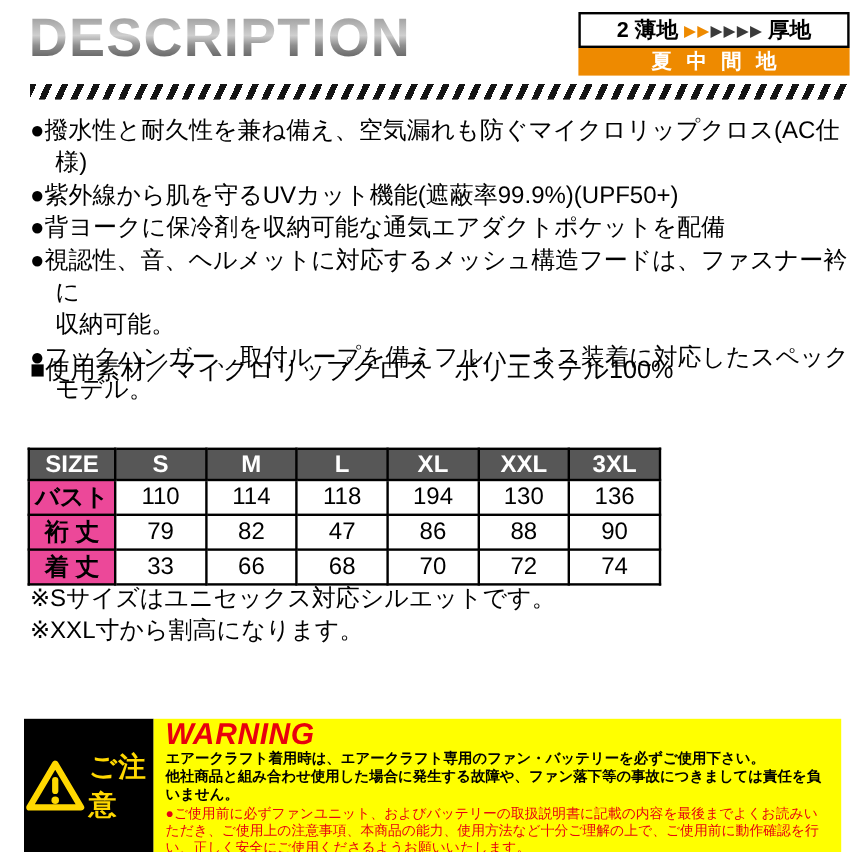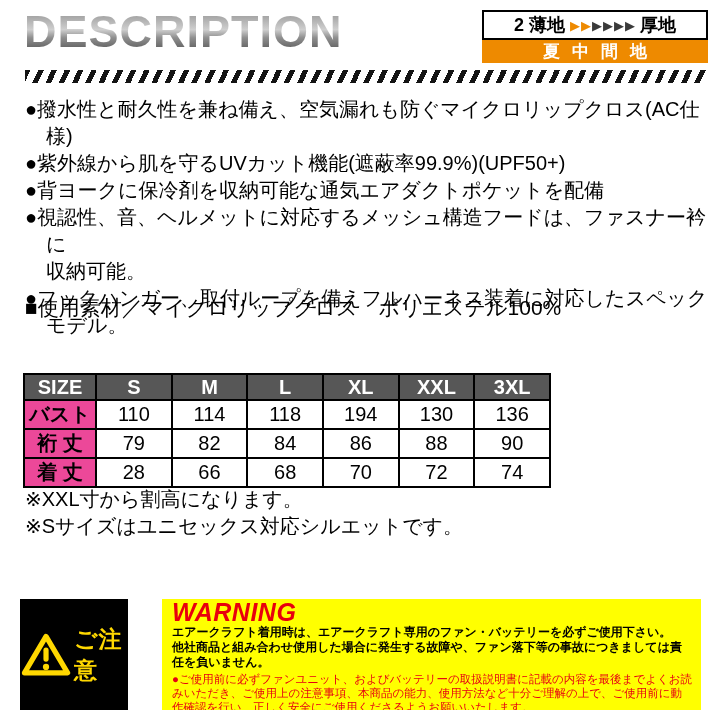--- a/index.html
+++ b/index.html
@@ -63,21 +63,21 @@
   
   .notes { position:absolute; left:25px; top:486px; font-size:20px; line-height:27px; color:#000; font-weight:500; }
 
   
   .warning { position:absolute; left:20px; top:599px; width:681px; height:111px; display:flex; }
   .warning-side {
     width:108px; background:#000; color:#ffd800; flex:0 0 108px;
     display:flex; flex-direction:row; align-items:center; justify-content:center; gap:2px;
   }
   .caution-label { font-size:23px; font-weight:bold; letter-spacing:1px; }
-  .warning-body { flex:1; background:#ffff00; padding:3px 8px 1px 10px; overflow:hidden;margin-left:34px; }
+  .warning-body { flex:1; background:#ffff00; padding:3px 8px 1px 10px; overflow:hidden; }
   .warning-title {
     color:#e8000d; font-size:25px; font-weight:900; font-style:italic;
     line-height:21px; letter-spacing:0.5px; margin-bottom:2px;
   }
   .warning-black { color:#000; font-size:12px; font-weight:bold; line-height:15px; }
   .warning-red { color:#e60012; font-size:11.5px; line-height:14px; margin-top:2px; }
 </style>
 </head>
 <body>
 
@@ -133,40 +133,40 @@
           <td>114</td>
           <td>118</td>
           <td>194</td>
           <td>130</td>
           <td>136</td>
         </tr>
         <tr>
           <td class="rowlabel">裄 丈</td>
           <td>79</td>
           <td>82</td>
-          <td>84</td>
+          <td>47</td>
           <td>86</td>
           <td>88</td>
           <td>90</td>
         </tr>
         <tr>
           <td class="rowlabel">着 丈</td>
-          <td>28</td>
+          <td>33</td>
           <td>66</td>
           <td>68</td>
           <td>70</td>
           <td>72</td>
           <td>74</td>
         </tr>
       </tbody>
   </table>
 
   <div class="notes">
+      <div>※Sサイズはユニセックス対応シルエットです。</div>
       <div>※XXL寸から割高になります。</div>
-      <div>※Sサイズはユニセックス対応シルエットです。</div>
     </div>
 
   <div class="warning">
     <div class="warning-side">
       <svg width="70" height="62" viewBox="0 0 70 62">
         <path d="M35 6 L64 55 L6 55 Z" fill="none" stroke="#ffd800" stroke-width="7" stroke-linejoin="round"></path>
         <rect x="31.5" y="21" width="7" height="19" rx="3.5" fill="#ffd800"></rect>
         <circle cx="35" cy="47" r="4.2" fill="#ffd800"></circle>
       </svg>
       <div class="caution-label">ご注意</div>

